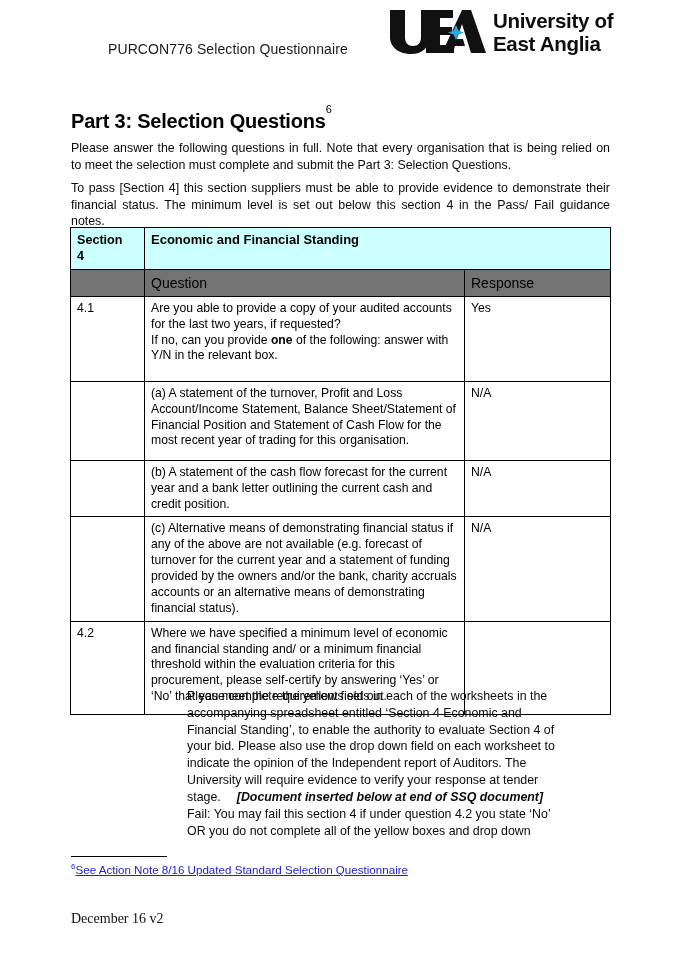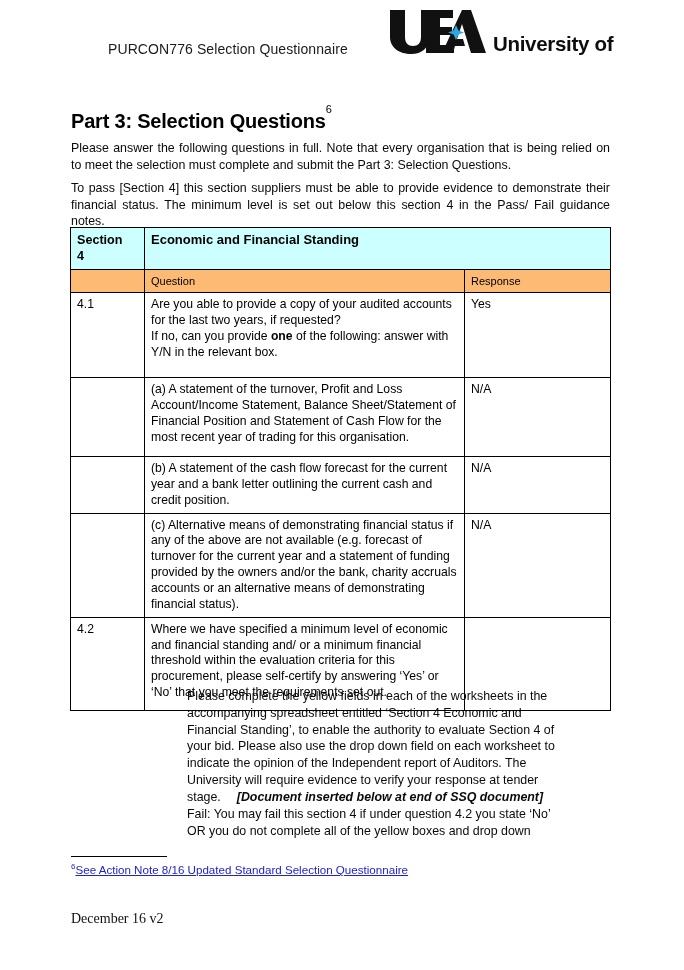--- a/index.html
+++ b/index.html
@@ -111,21 +111,21 @@
     line-height: 1.3;
     font-weight: 400;
     text-align: left;
   }
   .col-section { width: 74px; }
   .col-question { width: 320px; }
   .col-response { width: 146px; }
 
   .hdr-band td { background: #ccffff; font-weight: 700; font-size: 12.6px; }
   .hdr-band .title-cell { font-size: 13px; }
-  .subhdr-band td { background: #fdba74; font-weight: 400; font-size: 11px; }
+  .subhdr-band td { background: #737373; font-weight: 400; font-size: 14px; }
 
   .justified { text-align: justify; }
   .bold { font-weight: 700; }
 
   .r-41 td { height: 76px; margin-top: 30px; }
   .r-a  td { height: 70px; margin-left: 10px; }
   .r-b  td { height: 44px; }
   .r-c  td { height: 88px; }
   .r-42 td { height: 84px; }
 
@@ -200,20 +200,21 @@
 
         <path d="M38 2 h27 v8 h-13 v9 h12 v8 h-12 v10 h14 v8 h-28 Z" fill="#111111"></path>
 
         <path d="M74 2 h9 l15 43 h-15 l-9 -29 l-5 15 h6 l2 7 h-10 l-2 7 h-11 Z" fill="#111111"></path>
 
         <path d="M68 17 l2.4 5.4 l5.6 2.1 l-5.6 2.1 l-2.4 5.4 l-2.4 -5.4 l-5.6 -2.1 l5.6 -2.1 Z" fill="#29ABE2"></path>
       </svg>
     </div>
     <div class="uea-words">
       <div>University of</div>
+      <div>East Anglia</div>
     </div>
   </div>
 </div>
 
 <div class="content">
 
   <h1 class="part-title"><span>Part 3: Selection Questions</span><sup>6</sup></h1>
 
   <p class="intro-para p1">Please answer the following questions in full. Note that every organisation that is being relied on to meet the selection must complete and submit the Part 3: Selection Questions.</p>
 

